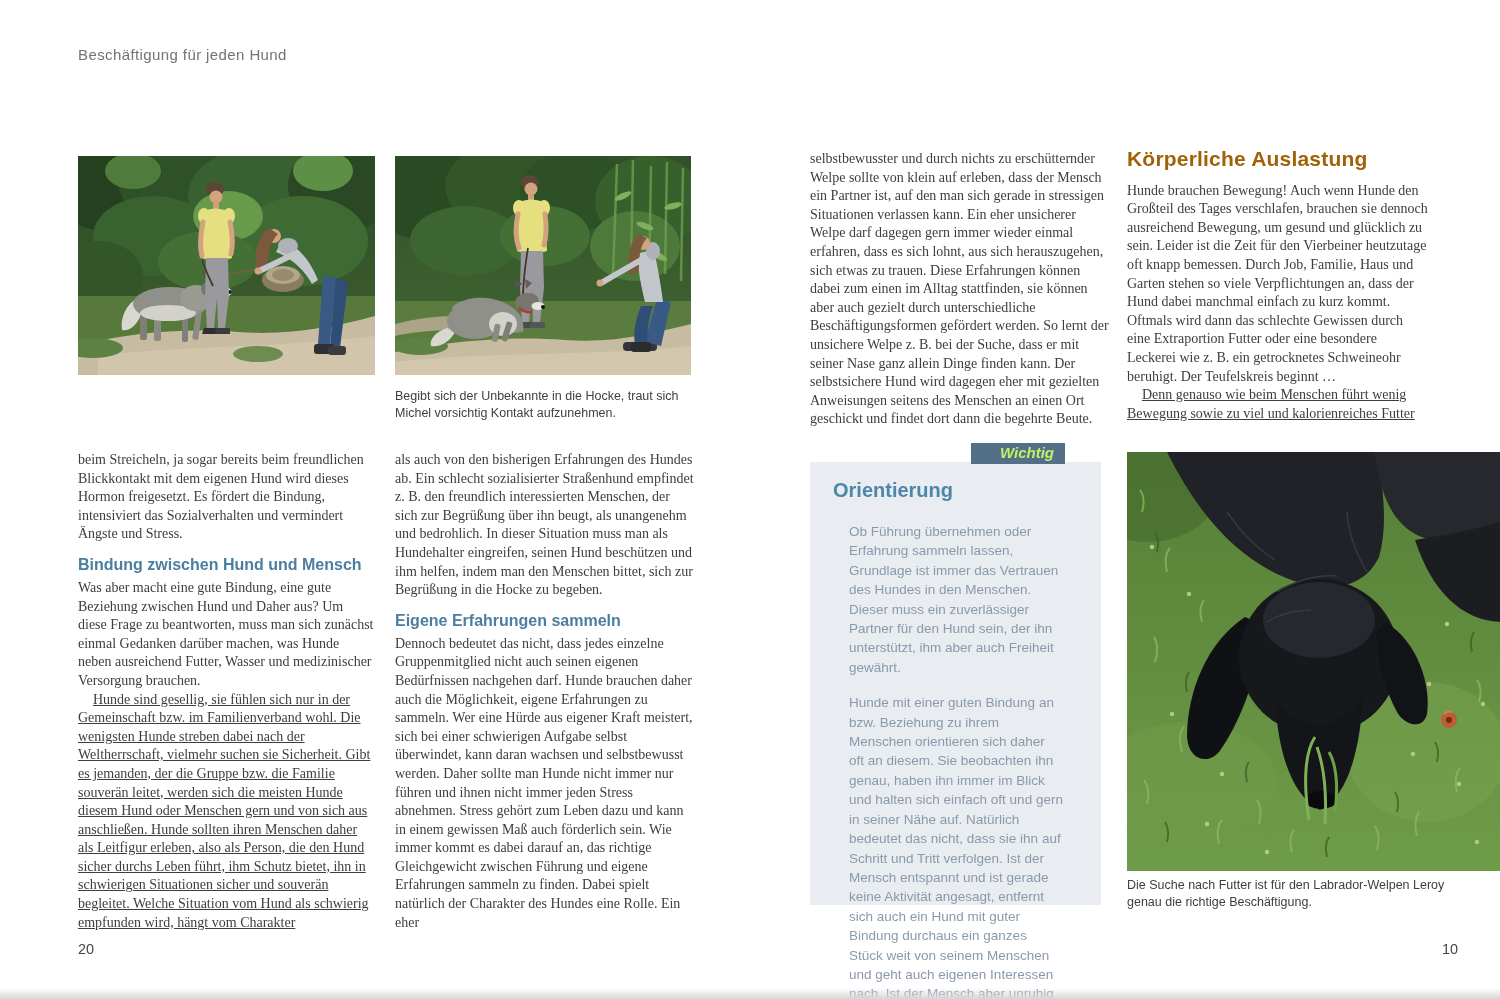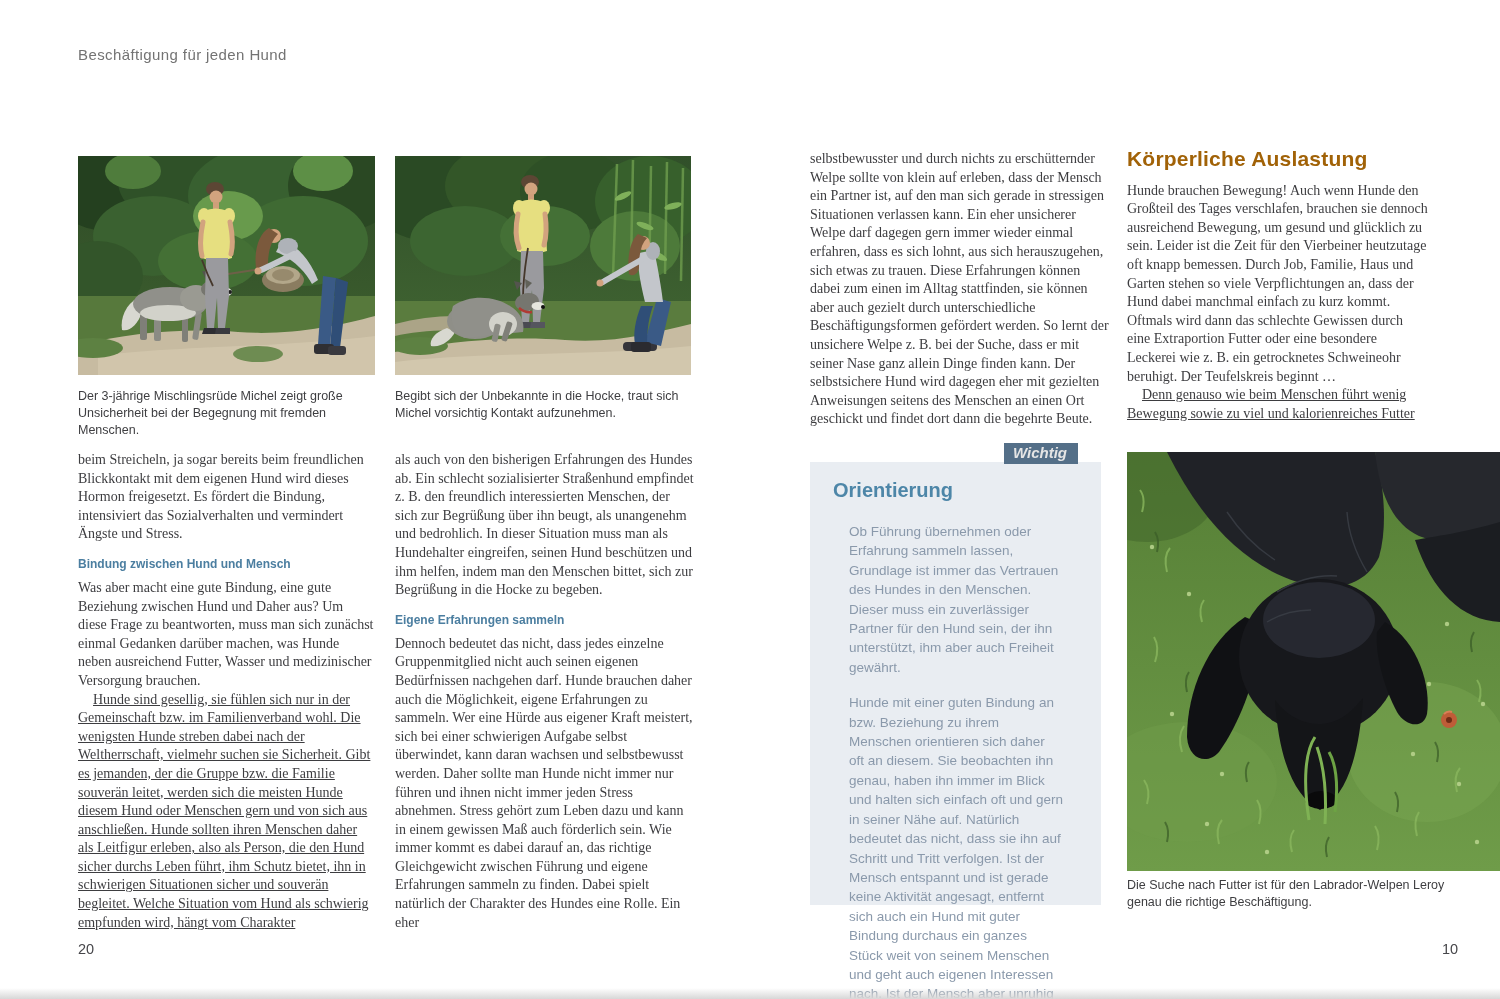--- a/index.html
+++ b/index.html
@@ -6,33 +6,33 @@
   .canvas{position:relative;width:1500px;height:999px;background:#ffffff;overflow:hidden;
           font-family:"Liberation Sans",sans-serif;}
   .abs{position:absolute;}
 
   .page-header{font-size:15px;color:#737373;letter-spacing:.4px;}
   .pagenum{font-size:14.5px;color:#46464a;}
 
   .body-text{font-family:"Liberation Serif",serif;font-size:14px;line-height:18.6px;color:#3d3d40;}
   .body-text p{margin:0;}
   .ind{text-indent:15px;text-decoration:underline;}
-  .body-h{font-family:"Liberation Sans",sans-serif;font-weight:bold;font-size:12px;line-height:19px;
+  .body-h{font-family:"Liberation Sans",sans-serif;font-weight:bold;font-size:16px;line-height:19px;
           color:#4b7ea0;margin:11px 0 5px 0;}
   .section-h{font-family:"Liberation Sans",sans-serif;font-weight:bold;font-size:21px;
              color:#a16207;margin:0 0 13px 0;letter-spacing:.2px;}
 
   .caption{font-size:12.5px;line-height:17px;color:#3e3e41;}
 
   .photo{display:block;}
   .photo svg{display:block;}
 
   .infobox{background:#e9edf2;box-sizing:border-box;padding:17px 22px 0 23px;}
-  .infobox .badge{position:absolute;top:-19px;right:23px;background:#546f88;color:#e5e5e5;
-                  font-style:italic;font-weight:bold;font-size:15px;padding:1px 11px 3px 9px;}
+  .infobox .badge{position:absolute;top:-19px;right:36px;background:#546f88;color:#bef264;
+                  font-style:italic;font-weight:bold;font-size:15px;padding:1px 11px 3px 29px;}
   .infobox .box-title{font-weight:bold;font-size:20px;color:#4d86a8;margin:0 0 20px 0;}
   .infobox .box-text{font-size:13.5px;line-height:19.4px;color:#8a99ab;}
   .infobox .box-text p{margin:16px;}
 
   .bottom-edge{left:0;right:0;bottom:0;height:11px;
                background:linear-gradient(to bottom,rgba(255,255,255,0),#d7d7d7);}
 </style>
 </head>
 <body>
 
@@ -190,21 +190,20 @@
         <path d="M250,146 C244,122 242,106 244,97 L259,94 C263,112 266,130 268,146 Z" fill="#c3c6cb"></path>
         <ellipse cx="258" cy="95" rx="7" ry="9" fill="#aeb2b8"></ellipse>
         <circle cx="248" cy="87" r="7" fill="#d2a37e"></circle>
         <path d="M243,78 C234,86 232,104 234,118 C238,121 243,118 244,112 C244,98 246,88 252,82 Z" fill="#7b593c"></path>
         <path d="M246,104 C232,112 218,120 208,126" stroke="#c3c6cb" stroke-width="6" fill="none" stroke-linecap="round"></path>
         <circle cx="205" cy="127" r="3.5" fill="#d2a37e"></circle>
       </g>
     </svg>
   </div>
 
-  <div class="abs caption" style="left:78px;top:388px;width:302px;">Der 3-jährige Mischlingsrüde Michel zeigt große Unsicherheit bei der Begegnung mit fremden Menschen.</div>
   <div class="abs caption" style="left:395px;top:388px;width:300px;">Begibt sich der Unbekannte in die Hocke, traut sich Michel vorsichtig Kontakt aufzunehmen.</div>
 
   <div class="abs body-text" style="left:78px;top:451px;width:296px;">
     <p>beim Streicheln, ja sogar bereits beim freundlichen Blickkontakt mit dem eigenen Hund wird dieses Hormon freigesetzt. Es fördert die Bindung, intensiviert das Sozialverhalten und vermindert Ängste und Stress.</p>
     <div class="body-h">Bindung zwischen Hund und Mensch</div>
     <p>Was aber macht eine gute Bindung, eine gute Beziehung zwischen Hund und Daher aus? Um diese Frage zu beantworten, muss man sich zunächst einmal Gedanken darüber machen, was Hunde neben ausreichend Futter, Wasser und medizinischer Versorgung brauchen.</p>
     <p class="ind">Hunde sind gesellig, sie fühlen sich nur in der Gemeinschaft bzw. im Familienverband wohl. Die wenigsten Hunde streben dabei nach der Weltherrschaft, vielmehr suchen sie Sicherheit. Gibt es jemanden, der die Gruppe bzw. die Familie souverän leitet, werden sich die meisten Hunde diesem Hund oder Menschen gern und von sich aus anschließen. Hunde sollten ihren Menschen daher als Leitfigur erleben, also als Person, die den Hund sicher durchs Leben führt, ihm Schutz bietet, ihn in schwierigen Situationen sicher und souverän begleitet. Welche Situation vom Hund als schwierig empfunden wird, hängt vom Charakter</p>
   </div>
 
   <div class="abs body-text" style="left:395px;top:451px;width:299px;">

